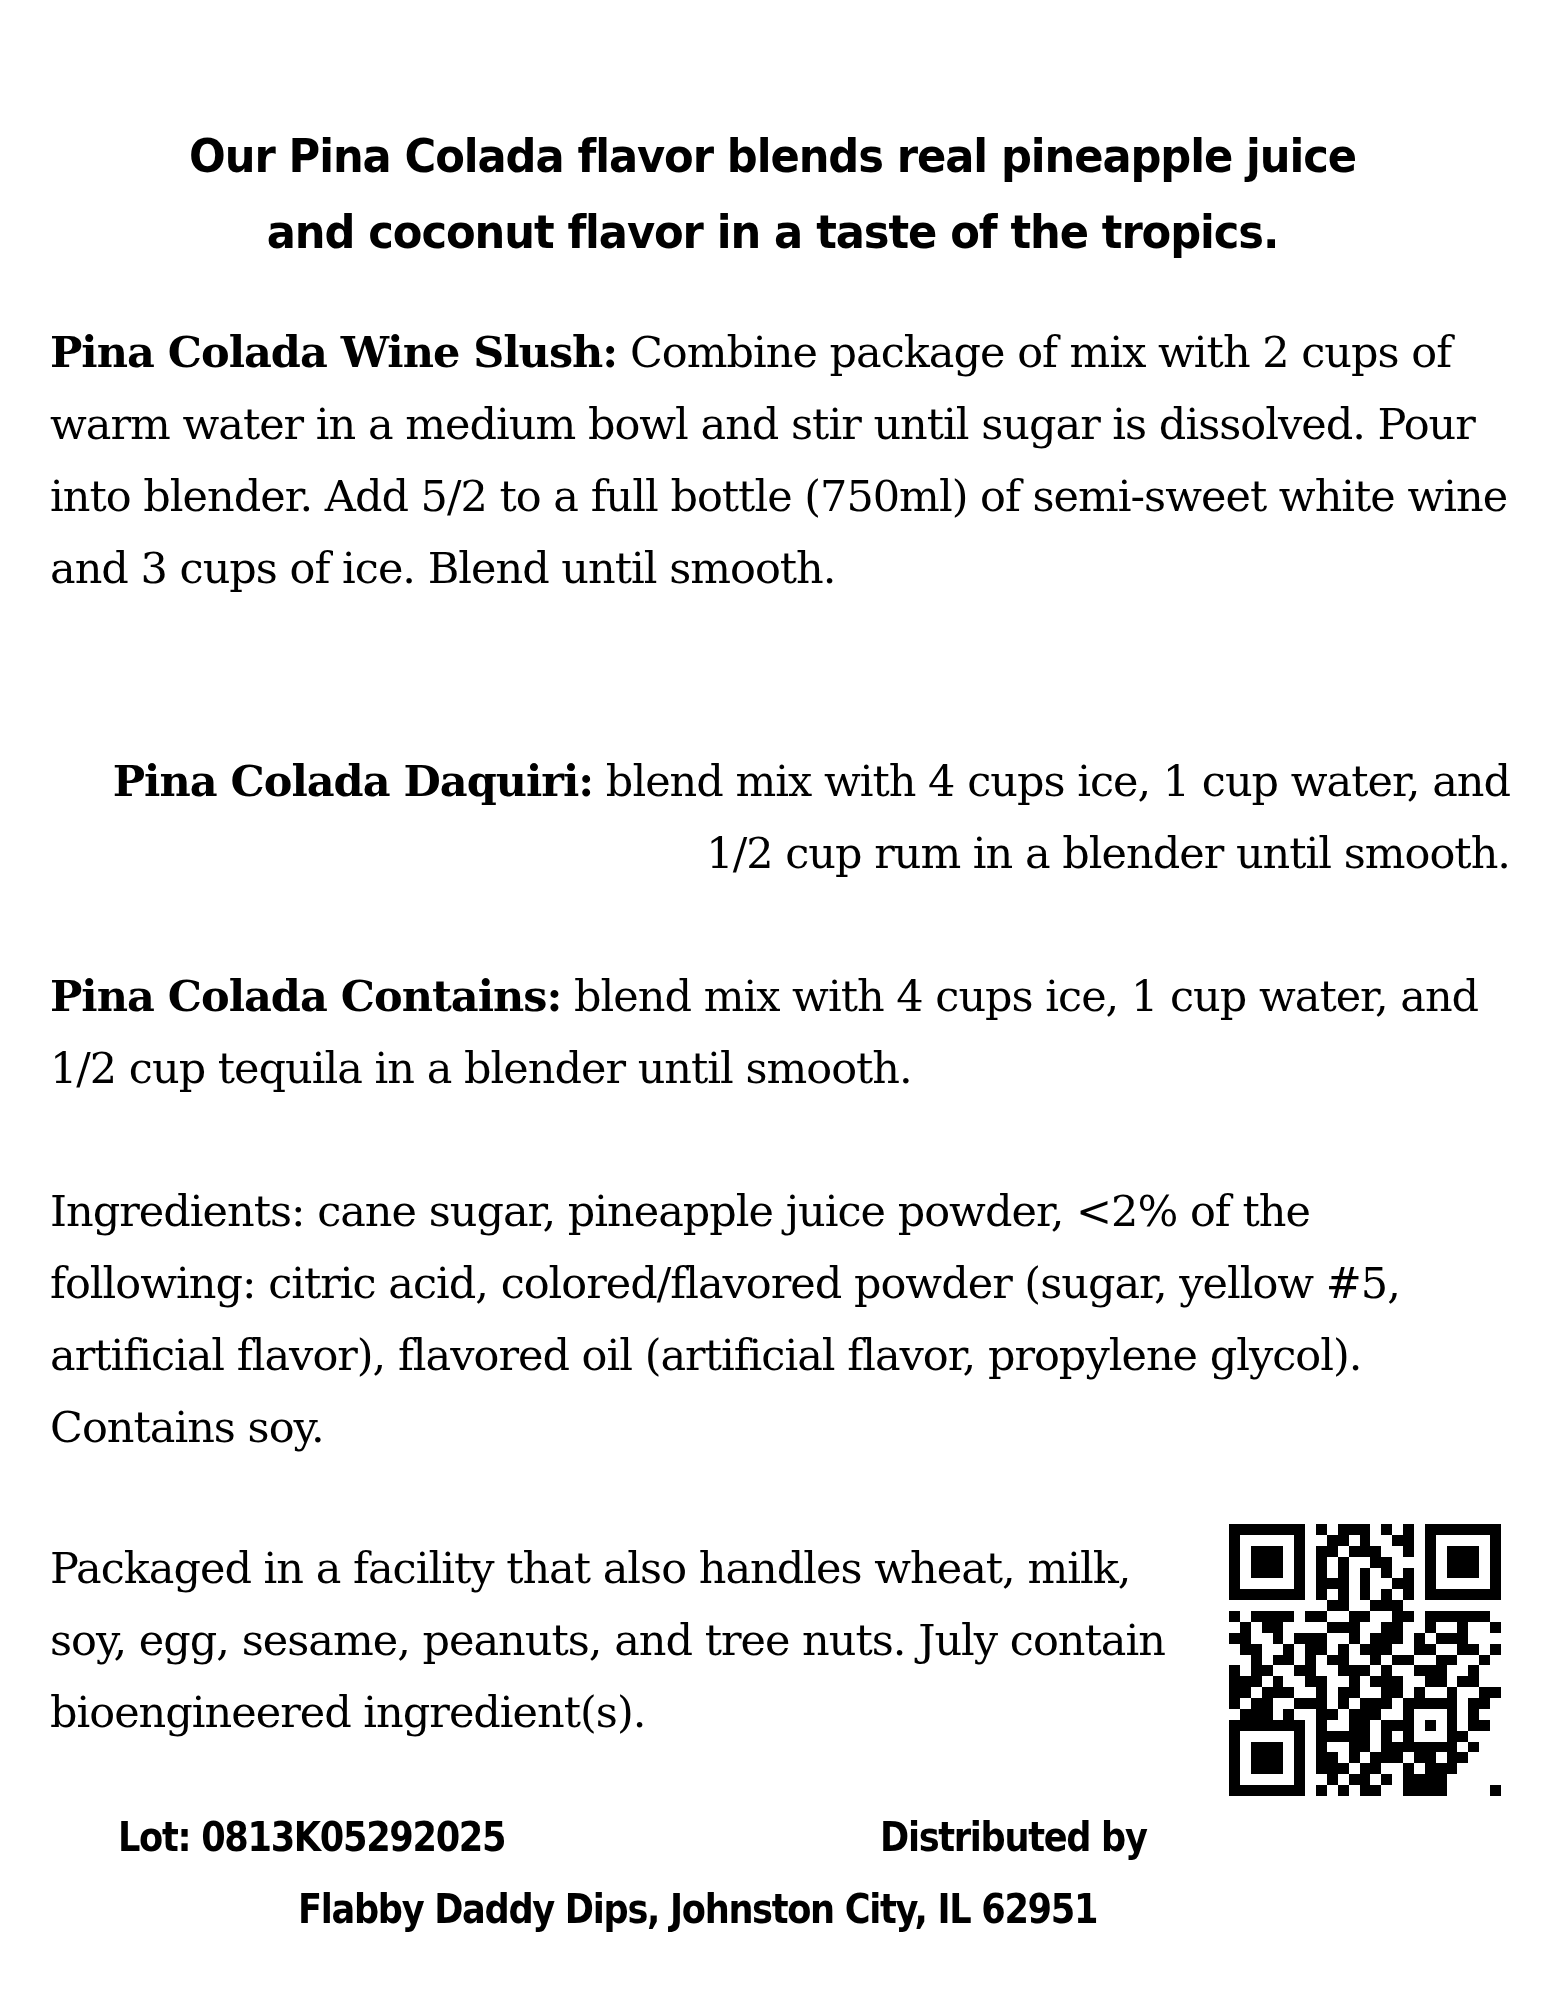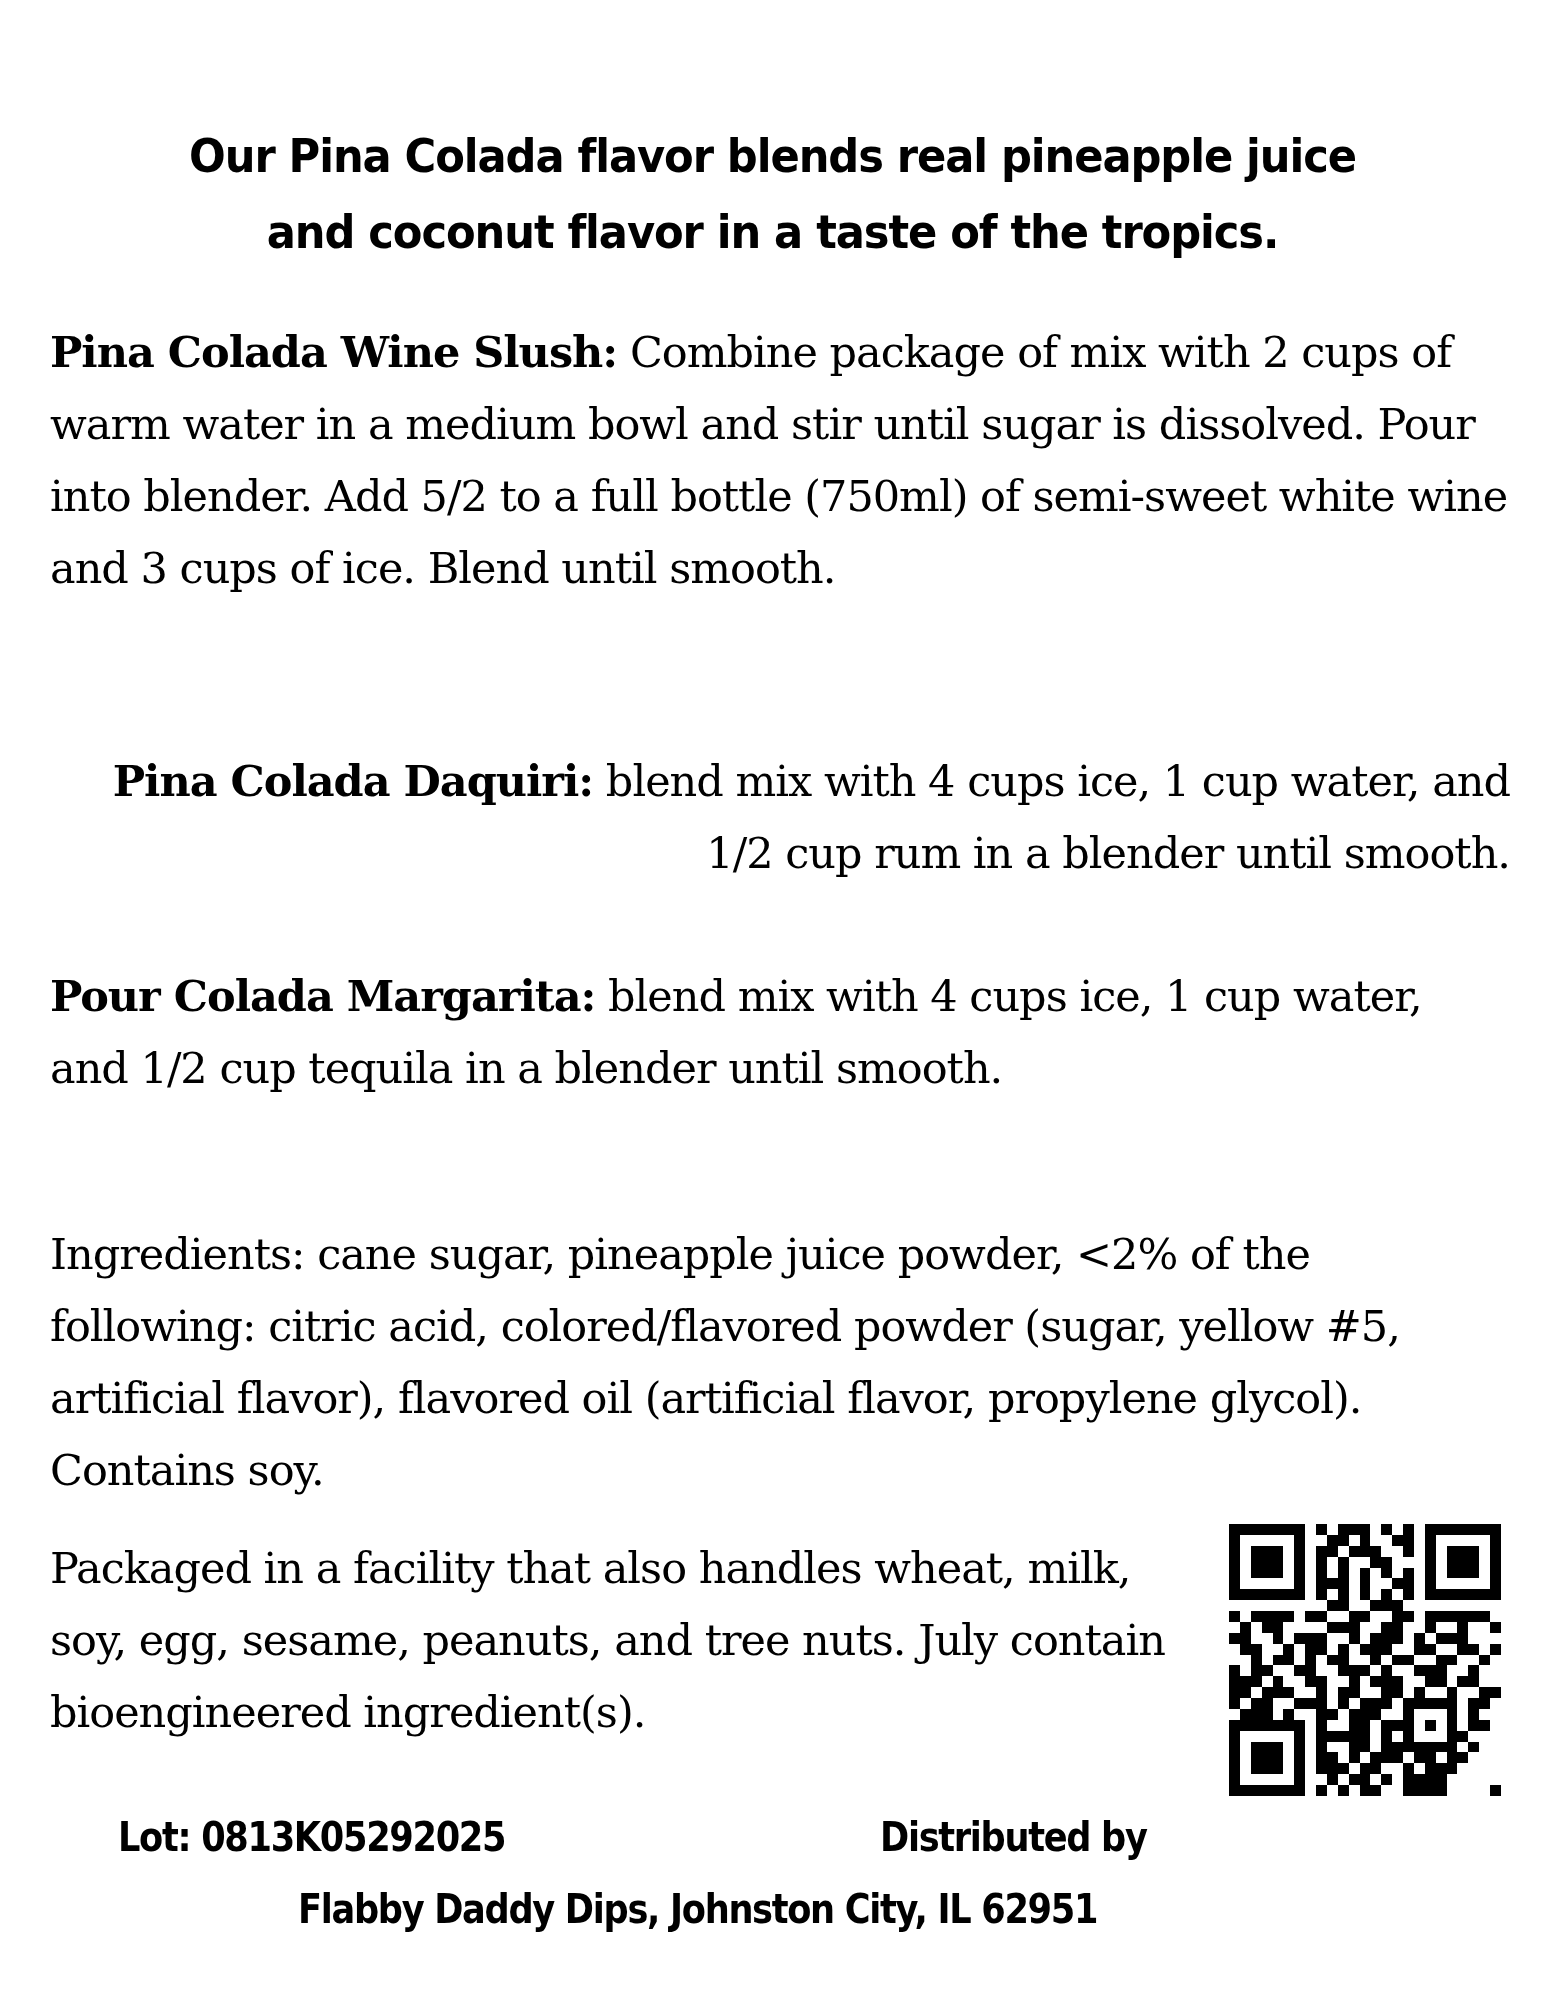--- a/index.html
+++ b/index.html
@@ -36,21 +36,21 @@
       font-size: 43px;
       line-height: 72px;
       letter-spacing: -1px;
     }
     .body-text b {
       font-weight: bold;
     }
     .p-slush { top: 316px; }
     .p-daquiri { top: 745px; text-align: right; }
     .p-margarita { top: 960px; }
-    .p-ingredients { top: 1218px; }
+    .p-ingredients { top: 1175px; }
     .p-facility { top: 1532px; width: 1160px; }
 
     .qr {
       position: absolute;
       left: 1229px;
       top: 1524px;
       width: 272px;
       height: 272px;
     }
     .footer-line {
@@ -73,21 +73,21 @@
 
 <div class="headline">
   <div>Our Pina Colada flavor blends real pineapple juice</div>
   <div>and coconut flavor in a taste of the tropics.</div>
 </div>
 
 <div class="body-text p-slush"><b>Pina Colada Wine Slush:</b><span> Combine package of mix with 2 cups of warm water in a medium bowl and stir until sugar is dissolved. Pour into blender. Add 5/2 to a full bottle (750ml) of semi-sweet white wine and 3 cups of ice. Blend until smooth.</span></div>
 
 <div class="body-text p-daquiri"><b>Pina Colada Daquiri:</b><span> blend mix with 4 cups ice, 1 cup water, and 1/2 cup rum in a blender until smooth.</span></div>
 
-<div class="body-text p-margarita"><b>Pour Colada Margarita:</b><span> blend mix with 4 cups ice, 1 cup water, and 1/2 cup tequila in a blender until smooth.</span></div>
+<div class="body-text p-margarita"><b>Pina Colada Contains:</b><span> blend mix with 4 cups ice, 1 cup water, and 1/2 cup tequila in a blender until smooth.</span></div>
 
 <div class="body-text p-ingredients">Ingredients: cane sugar, pineapple juice powder, &lt;2% of the following: citric acid, colored/flavored powder (sugar, yellow #5, artificial flavor), flavored oil (artificial flavor, propylene glycol). Contains soy.</div>
 
 <div class="body-text p-facility">Packaged in a facility that also handles wheat, milk, soy, egg, sesame, peanuts, and tree nuts. July contain bioengineered ingredient(s).</div>
 
 <svg class="qr" viewBox="0 0 25 25" shape-rendering="crispEdges" xmlns="http://www.w3.org/2000/svg">
   <rect width="25" height="25" fill="#ffffff"></rect>
 
   <g fill="#000000">
     <rect x="0" y="0" width="7" height="7"></rect>

